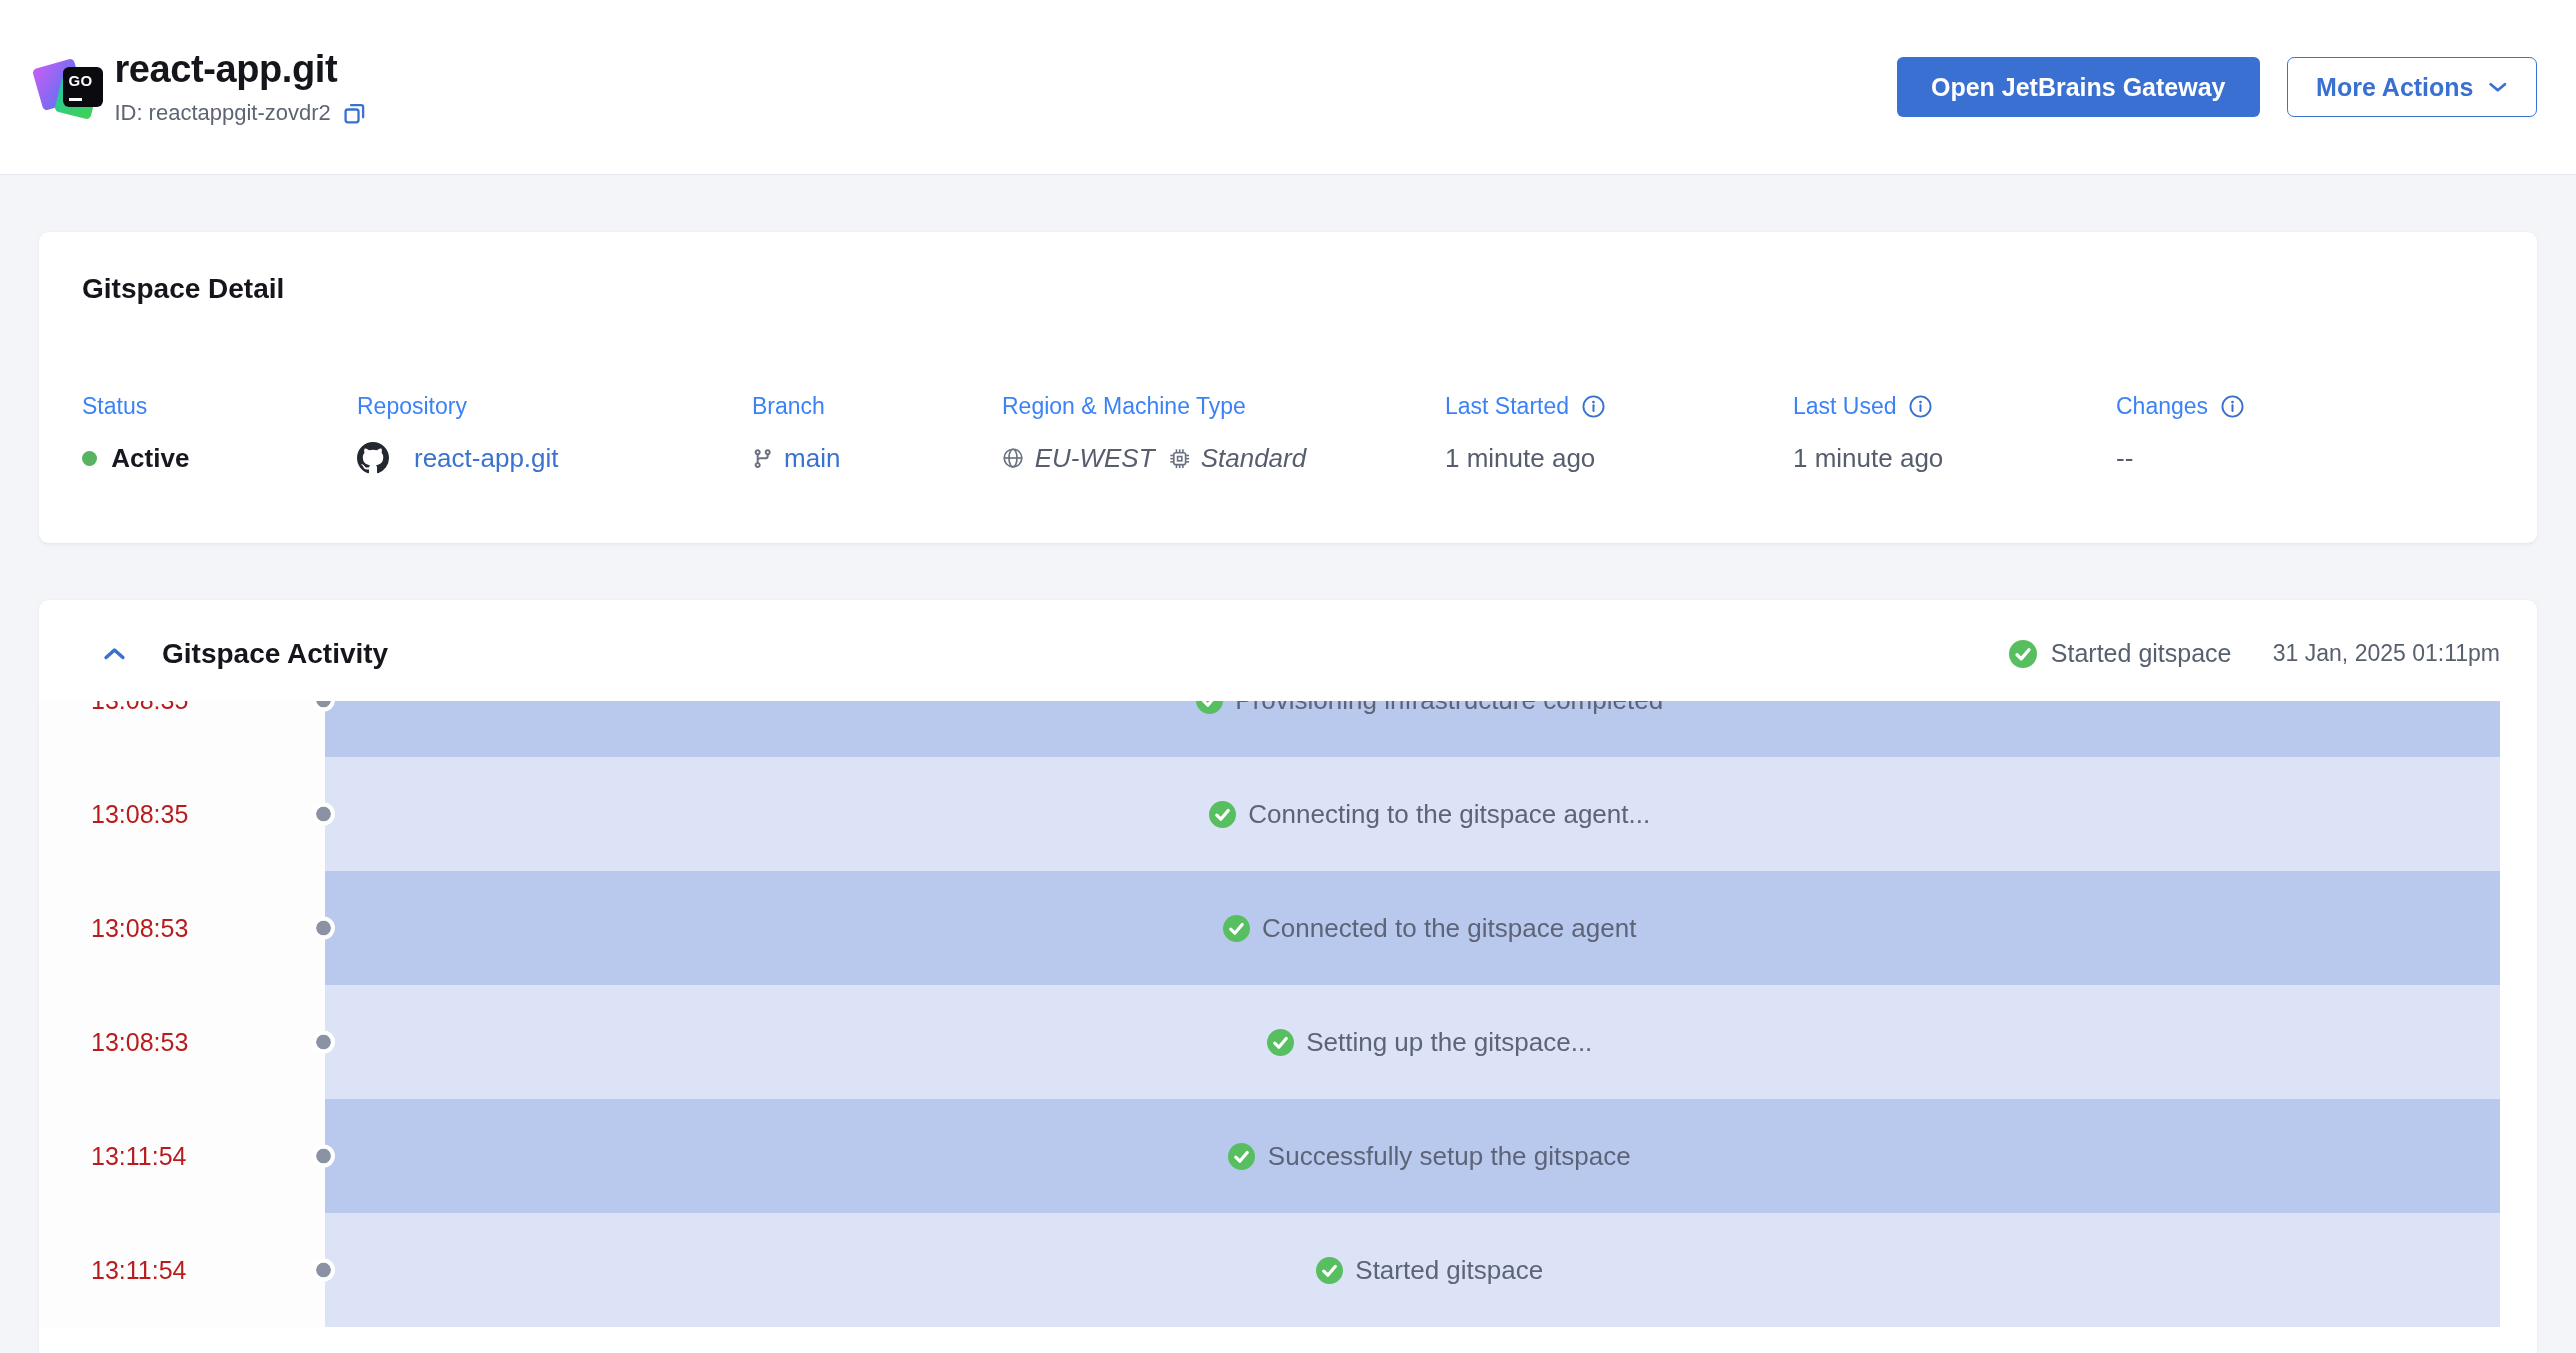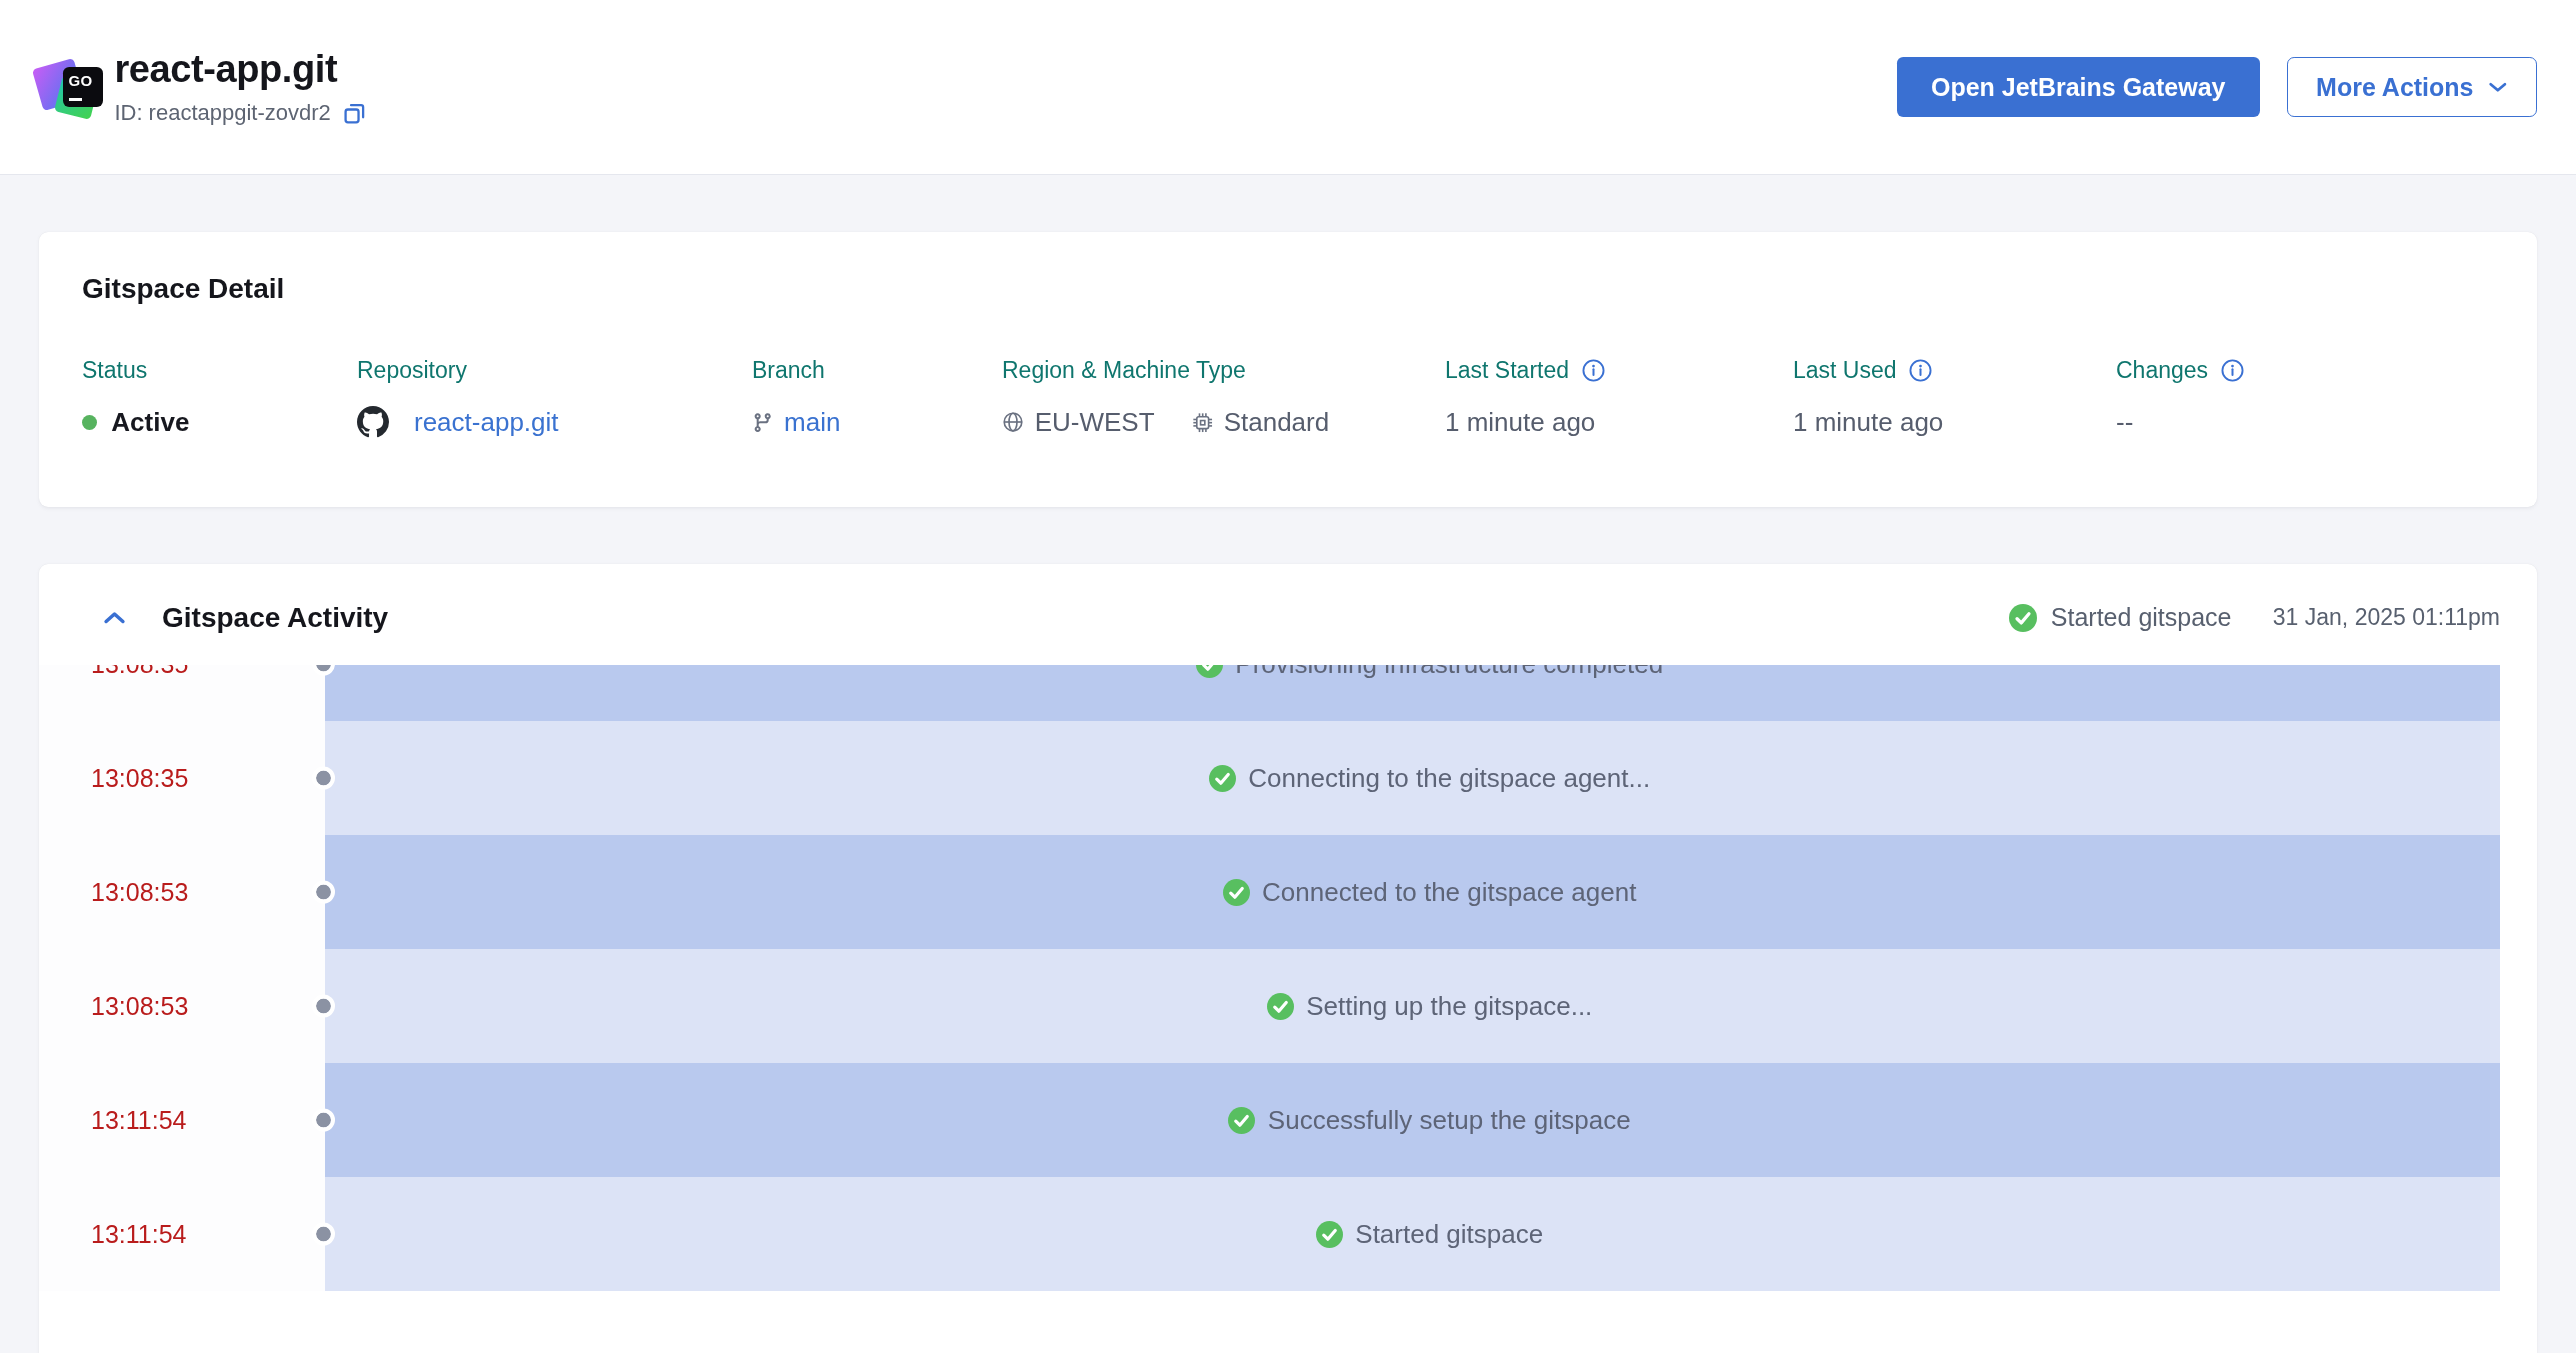--- a/index.html
+++ b/index.html
@@ -40,28 +40,28 @@
   .card { background:#fff; border-radius:9px;
     box-shadow:0 0 0.9px rgba(40,41,61,.10), 0 1.8px 3.6px rgba(96,97,112,.08); }
 
   
   .detail-card { padding:41px 43px 68px; }
   .card-title { font-size:28px; font-weight:700; color:#15161c; }
   .fields-row { display:flex; margin-top:52px; }
   .field { display:flex; flex-direction:column; gap:21.4px; }
   .f-status{width:275px;} .f-repo{width:395px;} .f-branch{width:250px;} .f-region{width:443px;}
   .f-started{width:348px;} .f-used{width:323px;} .f-changes{flex:1;}
-  .field-label { font-size:23px; color:#0f766e; display:flex; align-items:center; gap:12.5px; }
+  .field-label { font-size:23px; color:#3b82f6; display:flex; align-items:center; gap:12.5px;margin-top:36px; }
   .field-value { font-size:26px; color:#565d6d; display:flex; align-items:center; min-height:34px; }
   .value-strong { color:#17181f; font-weight:600; }
   .status-dot { width:15px; height:15px; border-radius:50%; background:var(--status_green,#57b35f); margin-right:14.3px; }
   .link { color:var(--link,#3a72d0); text-decoration:none; cursor:pointer; }
   .repo-icon-gap { margin-right:25px; display:flex; }
   .small-icon-gap { margin-right:10.7px; display:flex; }
-  .region-pair { display:flex; align-items:center; gap:37px; }
+  .region-pair { display:flex; align-items:center; gap:14px;font-style:italic; }
   .pair-item { display:flex; align-items:center; gap:10.7px; }
 
   
   .activity-card { margin-top:57px; height:803px; border-radius:9px 9px 0 0; overflow:hidden; }
   .activity-header { height:101px; display:flex; align-items:center; padding:5.4px 37px 0 64px; }
   .collapse-btn { background:none; border:none; cursor:pointer; display:flex; margin-right:36px; }
   .activity-title { font-size:28px; font-weight:700; color:#15161c; }
   .activity-status { margin-left:auto; display:flex; align-items:center; gap:14.3px; }
   .activity-status-text { font-size:25px; color:#58606f; }
   .activity-date { font-size:23px; color:#58606f; margin-left:27px; }

